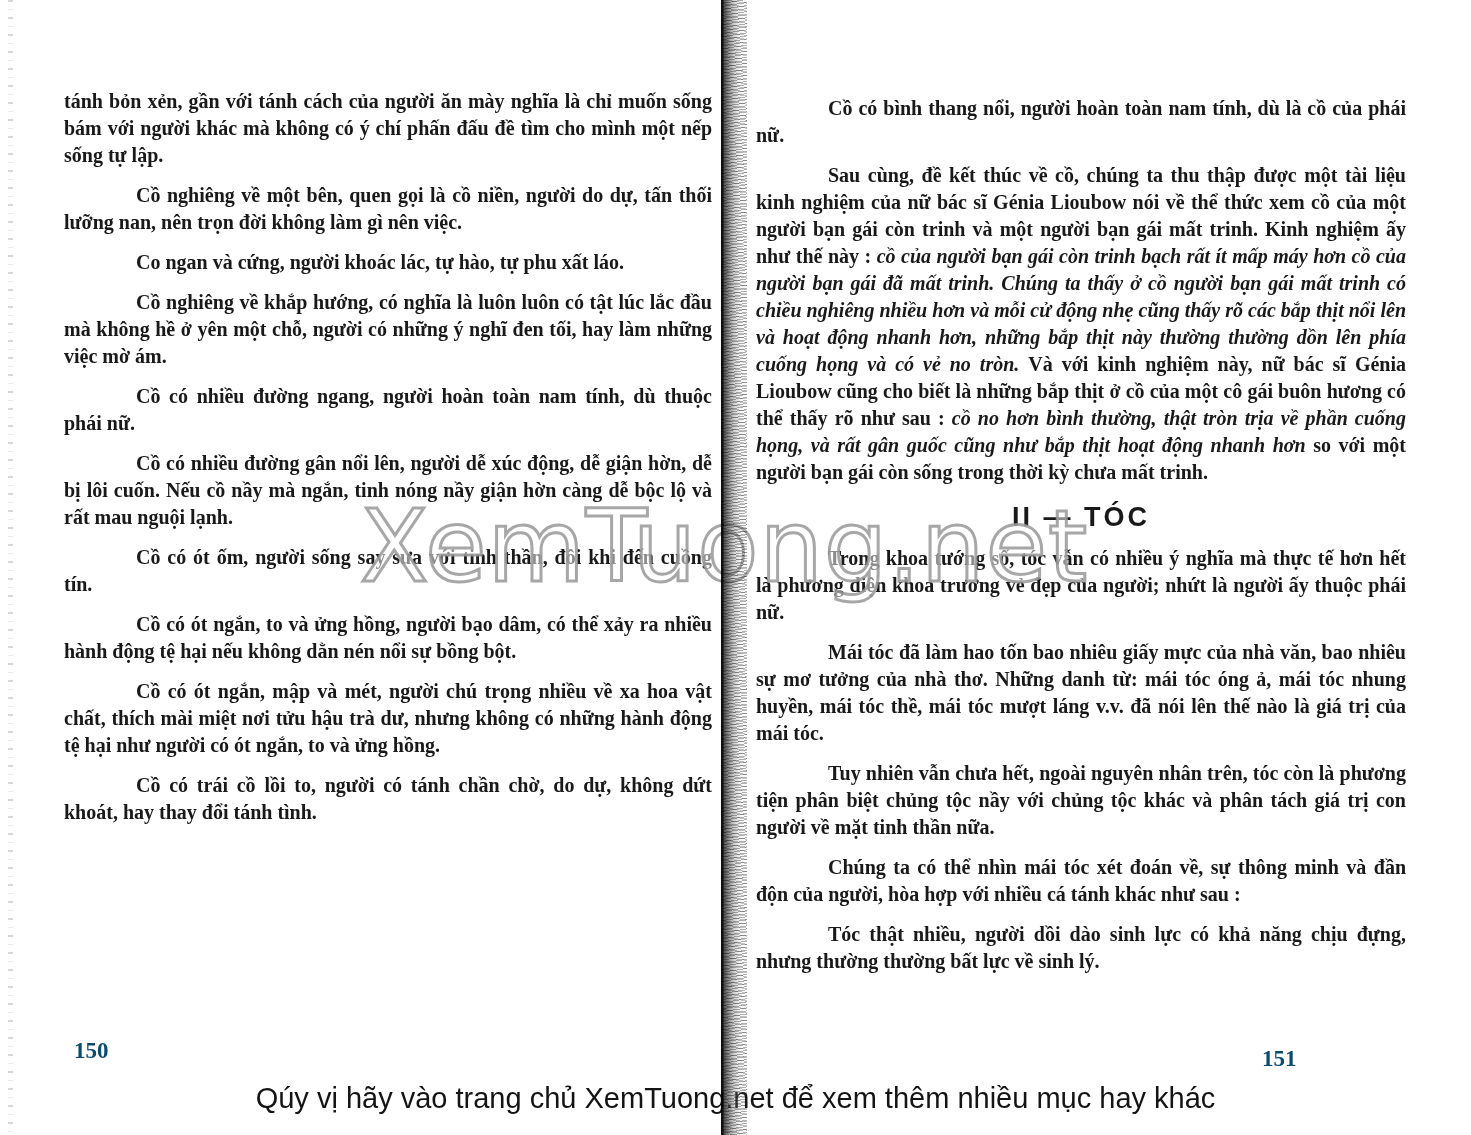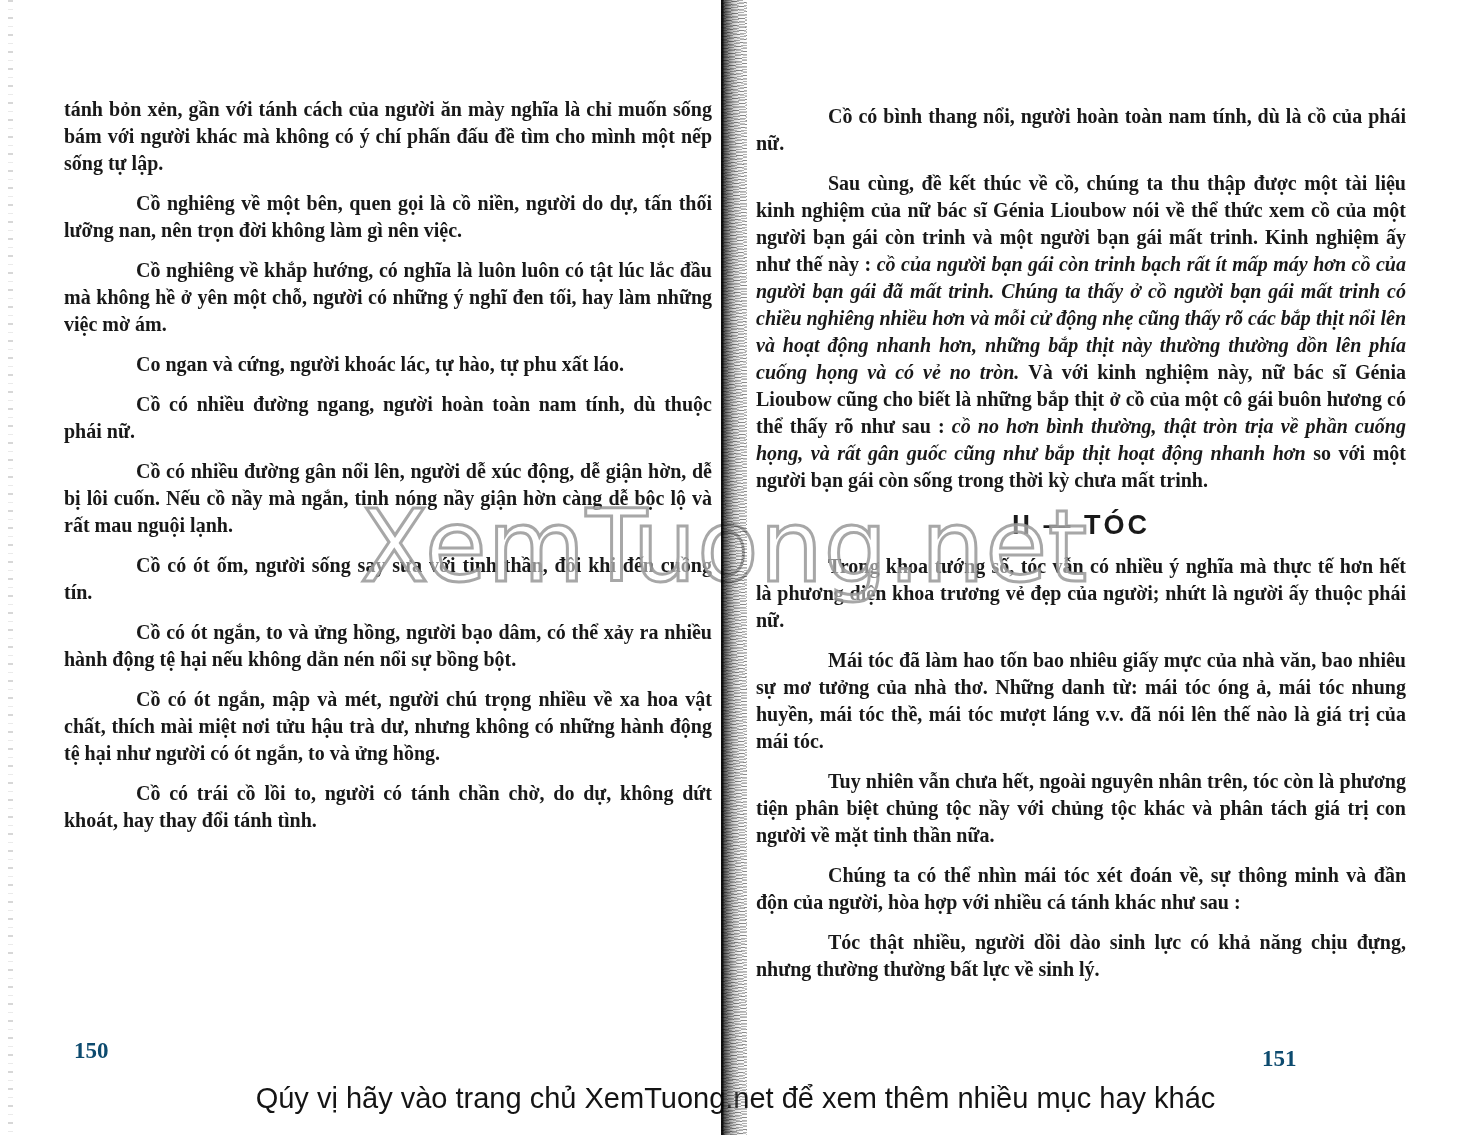--- a/index.html
+++ b/index.html
@@ -7,21 +7,21 @@
     width:1471px;height:1135px;position:relative;overflow:hidden;
     background:#ffffff;
     font-family:"Liberation Serif","DejaVu Serif",serif;
   }
   
   .page{
     position:absolute;z-index:1;color:#191919;
     font-weight:700;font-size:20px;line-height:27px;
     text-align:justify;
   }
-  .page p{margin:8px 0 13px 0;text-indent:72px;font-family:Liberation Serif, serif;}
+  .page p{margin:0 0 13px 0;text-indent:72px;font-family:Liberation Serif, serif;}
   .page p.no-indent{text-indent:0;}
   .page p.big-indent{text-indent:100px;}
   #left-page{left:64px;top:88px;width:648px;}
   #right-page{left:756px;top:95px;width:650px;}
   .seg-italic{font-style:italic;}
   .section-heading{
     text-align:center;font-size:27px;letter-spacing:3px;
     margin:18px 0 14px 0;font-weight:700;
     font-family:Liberation Sans, sans-serif;
   }
@@ -72,22 +72,22 @@
 </style>
 </head>
 <body>
 
 <div class="edge-noise"></div>
 <div class="spine"></div>
 
 <div class="page" id="left-page">
   <p class="no-indent">tánh bỏn xẻn, gần  với tánh cách của người ăn mày  nghĩa là chỉ muốn sống bám với người khác mà không có ý  chí phấn đấu đề tìm cho mình một nếp sống tự lập.</p>
   <p>Cồ nghiêng về một bên, quen gọi là cồ  niền,  người do dự, tấn thối lưỡng nan, nên trọn đời  không làm gì nên việc.</p>
+  <p>Co  ngan và cứng, người khoác  lác,  tự hào,  tự  phu xất láo.</p>
   <p>Cồ nghiêng về khắp hướng, có nghĩa là luôn  luôn có tật lúc lắc đầu mà không hề ở yên một chỗ, người có những ý nghĩ đen tối, hay làm những việc  mờ ám.</p>
-  <p>Co  ngan và cứng, người khoác  lác,  tự hào,  tự  phu xất láo.</p>
   <p>Cồ có nhiều đường ngang, người hoàn toàn nam tính, dù thuộc  phái  nữ.</p>
   <p>Cồ có nhiều đường gân nổi lên, người dễ  xúc động, dễ giận hờn, dễ bị lôi cuốn. Nếu cồ nầy mà ngắn, tinh nóng nầy giận hờn càng dễ bộc lộ và rất mau nguội lạnh.</p>
   <p>Cồ có ót ốm, người sống say sưa với tinh thần, đôi  khi đến cuồng tín.</p>
   <p>Cồ có ót ngắn, to và ửng hồng, người bạo dâm, có thể xảy ra nhiều hành động tệ  hại nếu không dằn nén nổi sự bồng bột.</p>
   <p>Cồ có ót ngắn, mập và mét, người chú trọng nhiều về xa hoa vật chất, thích mài miệt nơi  tửu hậu trà dư,  nhưng không có những hành động tệ hại như người có  ót ngắn, to và ửng hồng.</p>
   <p>Cồ có trái cồ lồi to, người có  tánh  chần  chờ, do  dự, không dứt khoát, hay thay đổi tánh tình.</p>
 </div>
 <div class="page-number" id="page-number-left">150</div>
 
 <div class="page" id="right-page">

